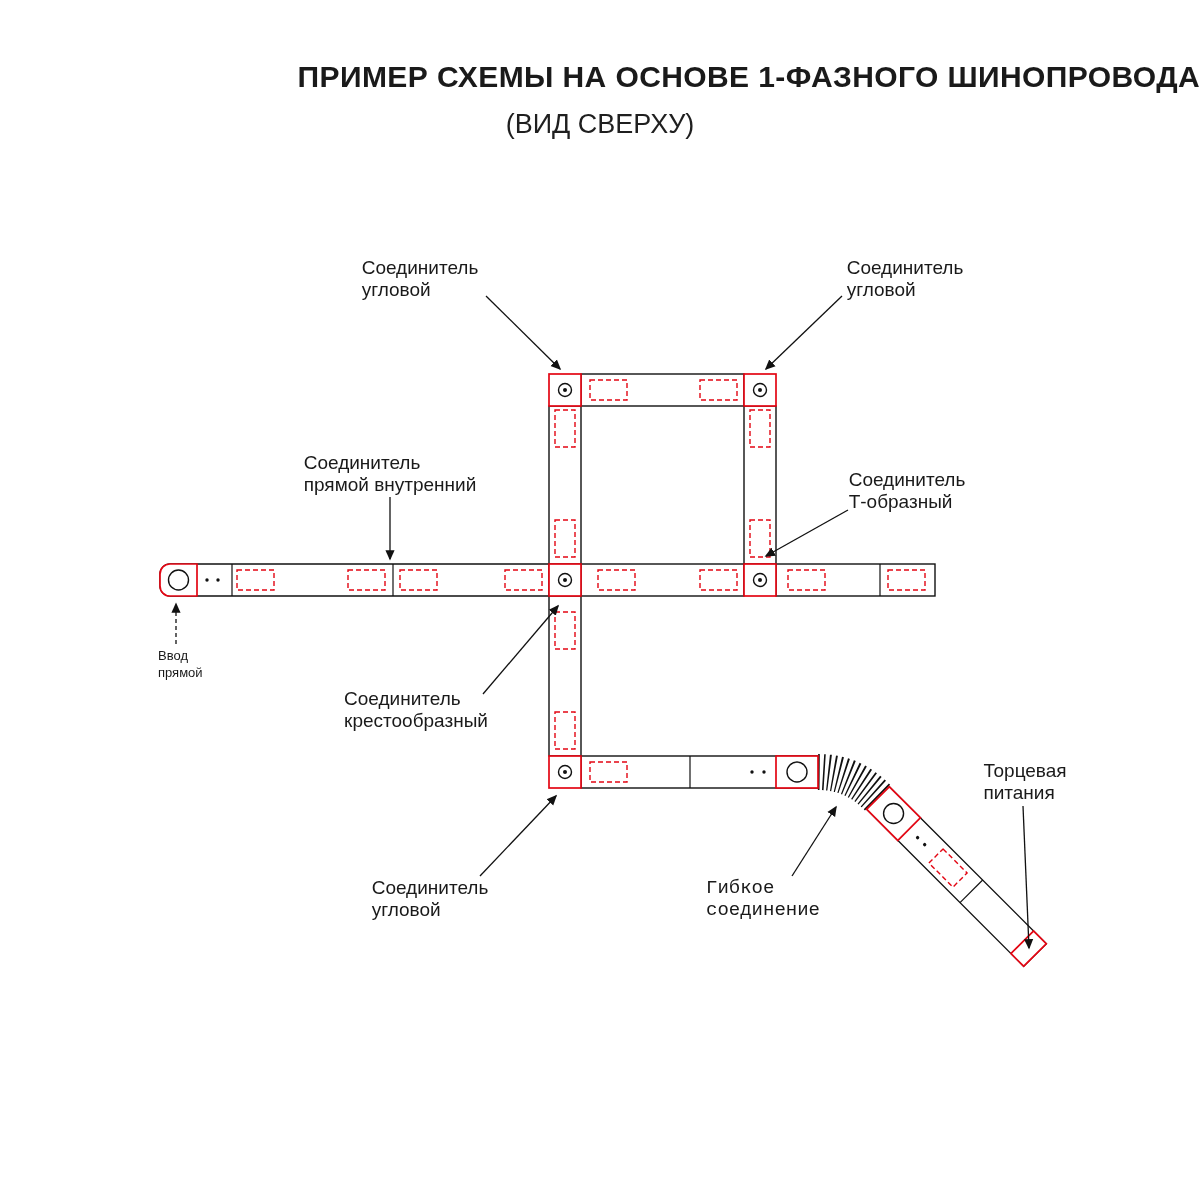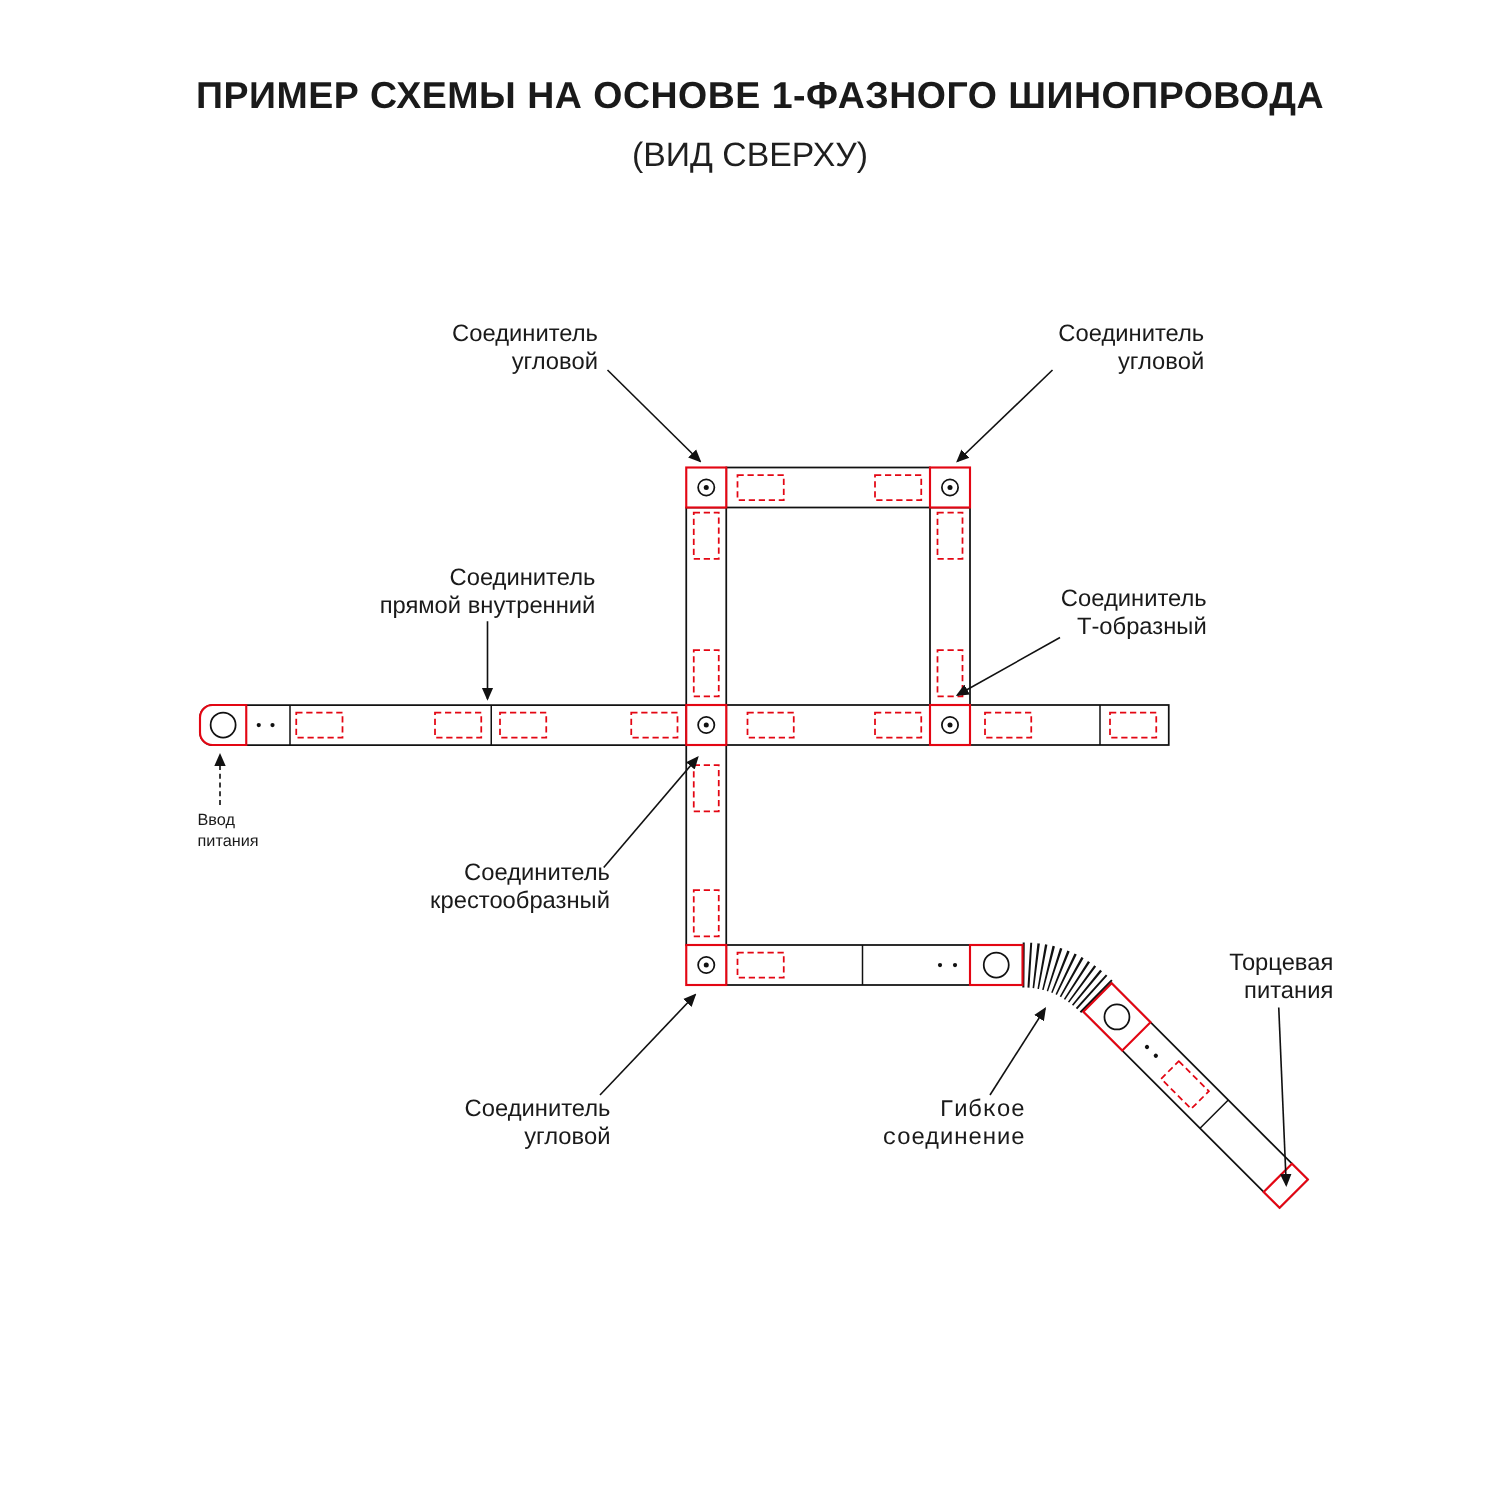--- a/index.html
+++ b/index.html
@@ -1,22 +1,22 @@
 <!DOCTYPE html>
 <html style="--red: #e30613;"><head>
 <meta charset="utf-8">
 <style>
   html,body{margin:0;padding:0;background:#fff;}
   .canvas{position:relative;width:1200px;height:1200px;background:#fff;overflow:hidden;
           font-family:"Liberation Sans",sans-serif;color:#1a1a1a;}
-  .title{position:absolute;left:16px;right:0;top:60px;text-align:center;
+  .title{position:absolute;left:16px;right:0;top:60px;text-align:right;
          font-size:30px;font-weight:700;letter-spacing:.4px;}
   .subtitle{position:absolute;left:0;right:0;top:109px;text-align:center;
             font-size:27px;font-weight:400;color:#1f1f1f;}
-  .lbl{position:absolute;white-space:pre-line;text-align:right;font-size:19px;
+  .lbl{position:absolute;white-space:pre-line;text-align:left;font-size:19px;
        line-height:1.18;transform:translateX(-50%);}
   .lbl.leftal{transform:none;text-align:left;}
   .small{font-size:13px;line-height:1.3;}
   svg.diagram{position:absolute;left:0;top:0;}
   .track{fill:#fff;stroke:#111;stroke-width:1.4;}
   .redbox{fill:#fff;stroke:var(--red,#e30613);stroke-width:1.7;}
   .dash{fill:none;stroke:var(--red,#e30613);stroke-width:1.4;stroke-dasharray:5 3;}
   .joint{stroke:#111;stroke-width:1.2;}
   .circ{fill:#fff;stroke:#111;stroke-width:1.4;}
   .dotf{fill:#111;}
@@ -137,21 +137,21 @@
 
   <div class="lbl" style="left:420px;top:257px;">Соединитель
 угловой</div>
   <div class="lbl" style="left:905px;top:257px;">Соединитель
 угловой</div>
   <div class="lbl" style="left:390px;top:452px;">Соединитель
 прямой внутренний</div>
   <div class="lbl" style="left:907px;top:469px;">Соединитель
 Т-образный</div>
   <div class="lbl leftal small" style="left:158px;top:648px;">Ввод
-питания</div>
+прямой</div>
   <div class="lbl" style="left:416px;top:688px;">Соединитель
 крестообразный</div>
   <div class="lbl" style="left:430px;top:877px;">Соединитель
 угловой</div>
   <div class="lbl" style="left:763px;top:877px;font-family:Liberation Mono, monospace;">Гибкое
 соединение</div>
   <div class="lbl" style="left:1025px;top:760px;">Торцевая
 питания</div>
 
 </div>

